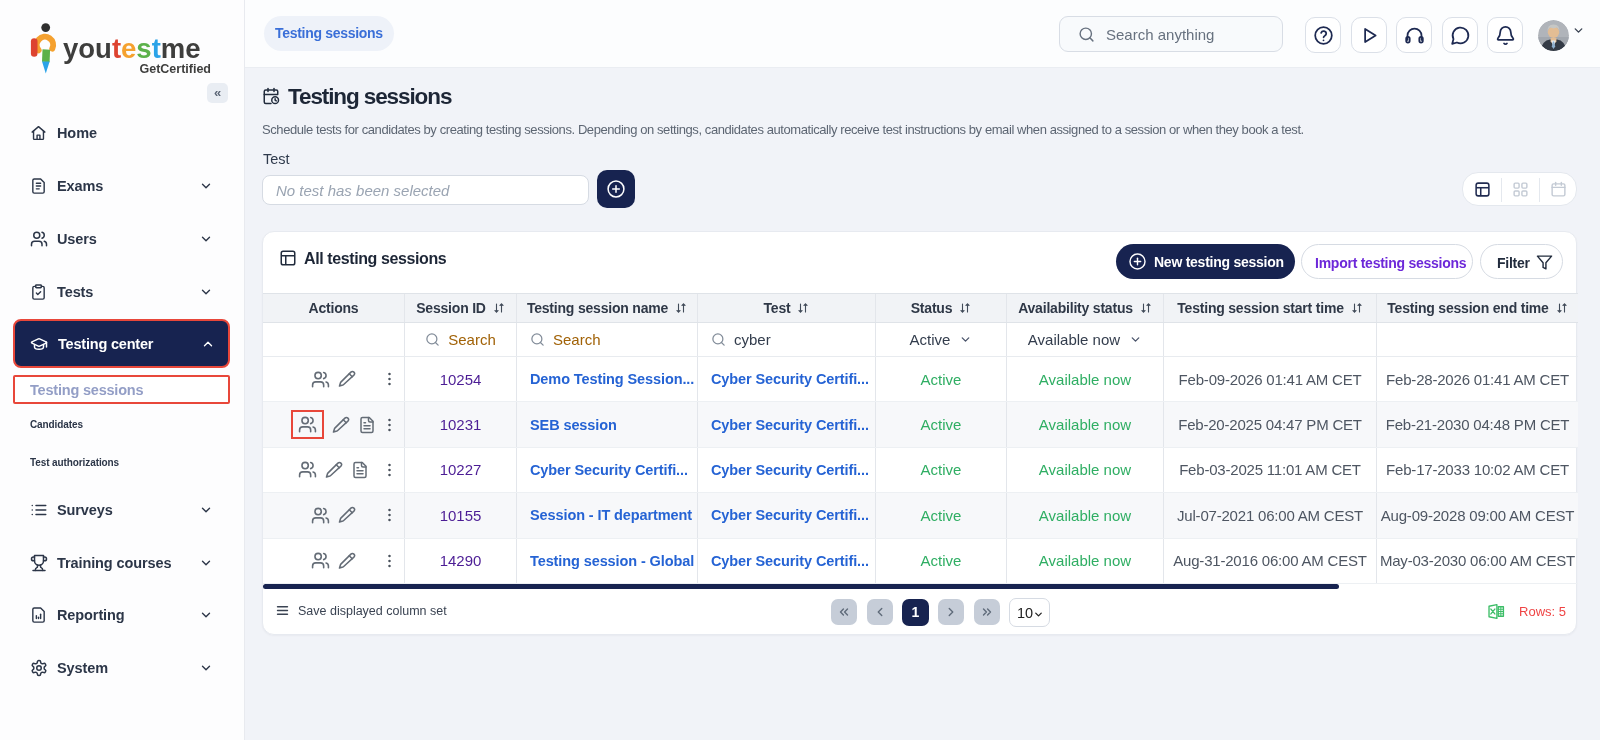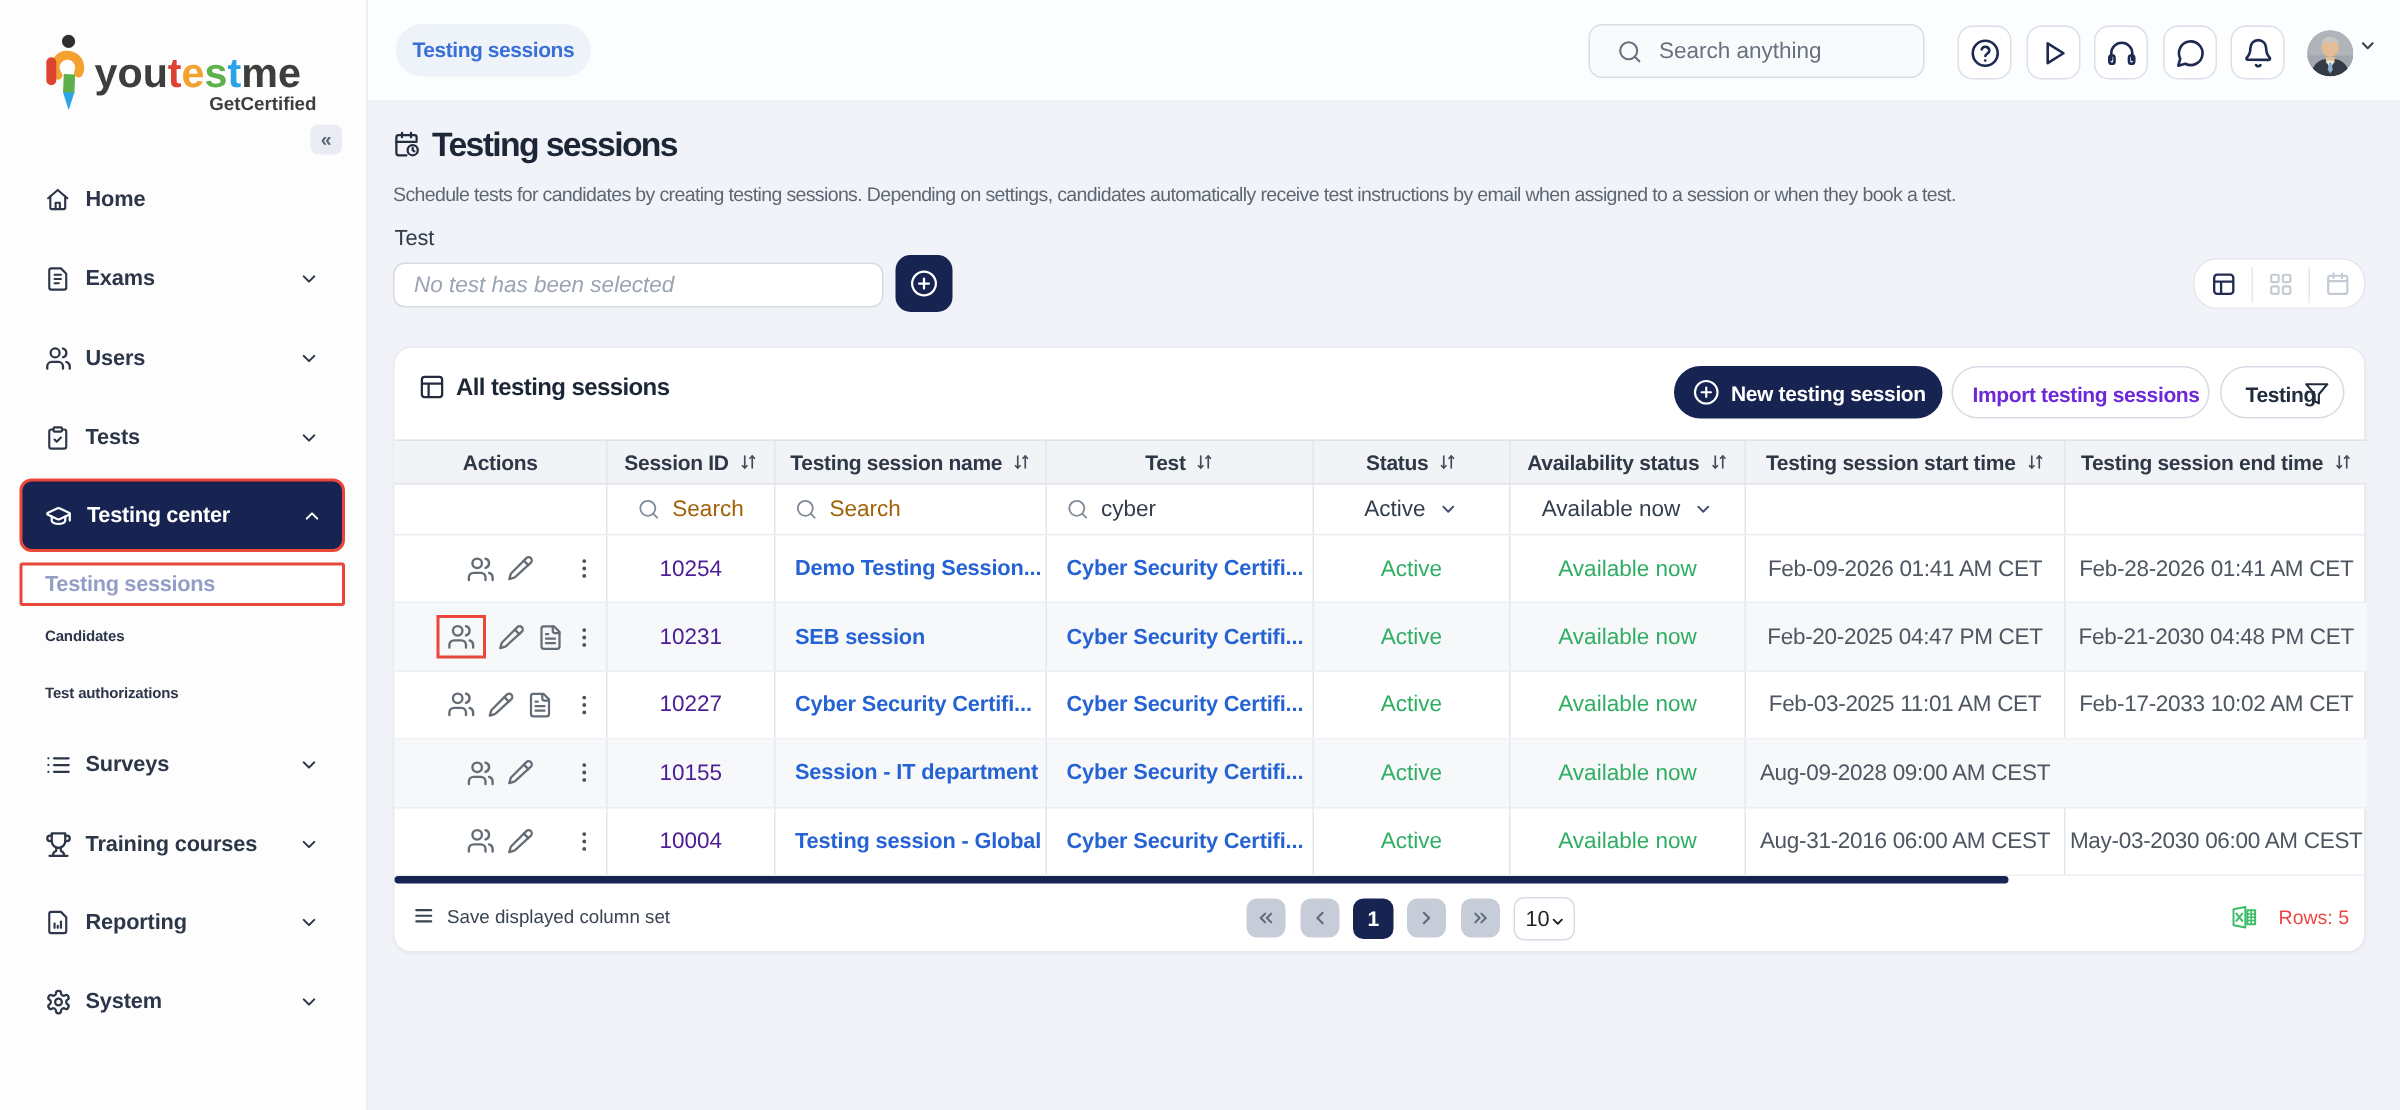--- a/index.html
+++ b/index.html
@@ -347,21 +347,21 @@
           <circle cx="12" cy="12" r="9.5"></circle>
           <path d="M12 8v8"></path>
           <path d="M8 12h8"></path>
         </svg>
       <span>New testing session</span>
     </div>
     <div class="btn" id="btn-import">
         <span>Import testing sessions</span>
       </div>
     <div class="btn" id="btn-filter">
-      <span>Testing</span>
+      <span>Filter</span>
       <svg class="ic" width="17" height="17" viewBox="0 0 24 24" fill="none" stroke="#222c3d" stroke-width="2" stroke-linecap="round" stroke-linejoin="round">
           <path d="M22 3H2l8 9.46V19l4 2v-8.54z"></path>
         </svg>
     </div>
 
     <div id="tbl">
       <div class="trow" id="thead">
         <div>Actions</div>
         <div>Session ID <svg class="ic sort" width="12" height="12" viewBox="0 0 24 24" fill="none" stroke="#414b59" stroke-width="2.2" stroke-linecap="round" stroke-linejoin="round">
               <path d="M7 4v16"></path>
@@ -565,20 +565,21 @@
                 <circle cx="12" cy="12" r="1.8"></circle>
                 <circle cx="12" cy="19" r="1.8"></circle>
               </svg>
             </span>
           </div>
           <div class="idtxt">10155</div>
           <div class="cell-left lnk">Session - IT department</div>
           <div class="cell-left lnk">Cyber Security Certifi...</div>
           <div class="grn">Active</div>
           <div class="grn">Available now</div>
+          <div class="datetxt">Jul-07-2021 06:00 AM CEST</div>
           <div class="datetxt">Aug-09-2028 09:00 AM CEST</div>
         </div>
 <div class="trow drow">
           <div>
             <span class="acticons">
               <svg class="ic" width="19" height="19" viewBox="0 0 24 24" fill="none" stroke="#646c76" stroke-width="2" stroke-linecap="round" stroke-linejoin="round">
                 <path d="M16 21v-2a4 4 0 0 0-4-4H6a4 4 0 0 0-4 4v2"></path>
                 <circle cx="9" cy="7" r="4"></circle>
                 <path d="M22 21v-2a4 4 0 0 0-3-3.87"></path>
                 <path d="M16 3.13a4 4 0 0 1 0 7.75"></path>
@@ -589,21 +590,21 @@
               </svg>
             </span>
             <span class="kebab">
               <svg class="ic" width="17" height="17" viewBox="0 0 24 24" fill="#49515c">
                 <circle cx="12" cy="5" r="1.8"></circle>
                 <circle cx="12" cy="12" r="1.8"></circle>
                 <circle cx="12" cy="19" r="1.8"></circle>
               </svg>
             </span>
           </div>
-          <div class="idtxt">10004</div>
+          <div class="idtxt">14290</div>
           <div class="cell-left lnk">Testing session - Global</div>
           <div class="cell-left lnk">Cyber Security Certifi...</div>
           <div class="grn">Active</div>
           <div class="grn">Available now</div>
           <div class="datetxt">Aug-31-2016 06:00 AM CEST</div>
           <div class="datetxt">May-03-2030 06:00 AM CEST</div>
         </div>
 
     </div>
 

